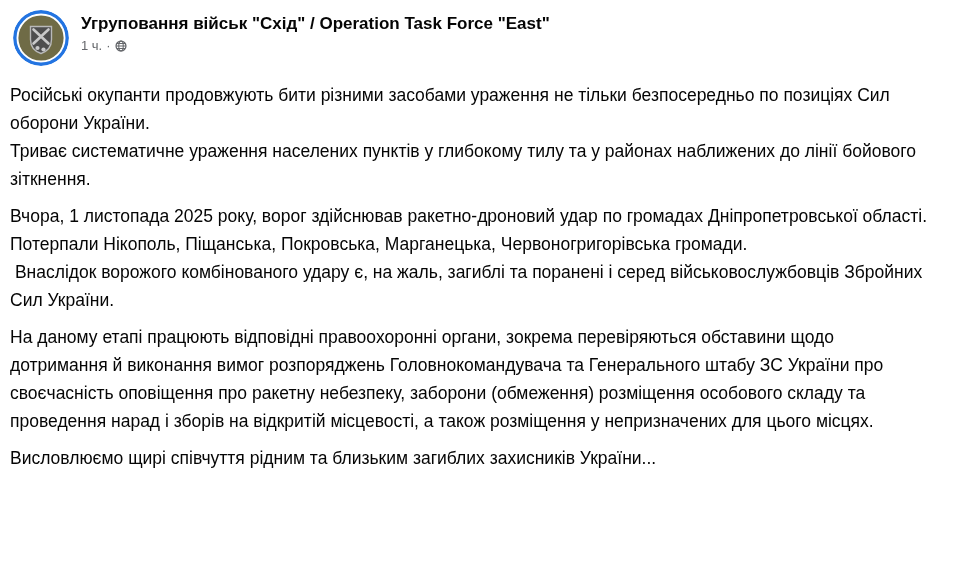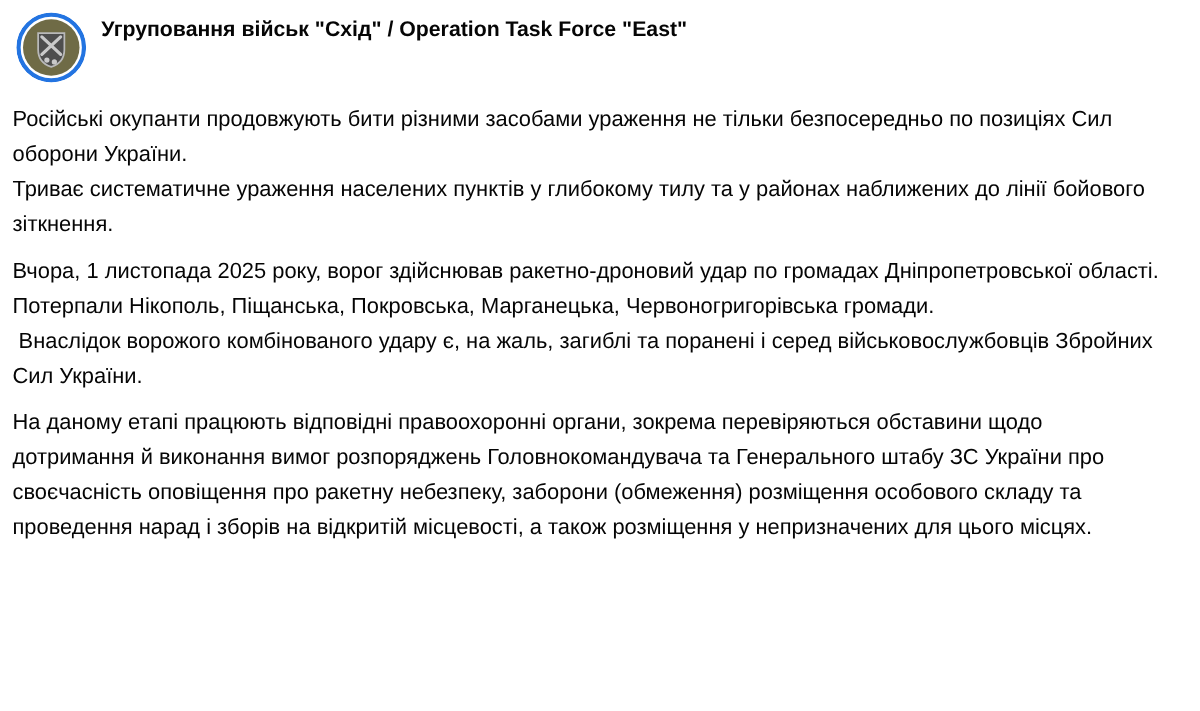--- a/index.html
+++ b/index.html
@@ -69,25 +69,35 @@
       <circle cx="28" cy="28" r="26.2" fill="#ffffff" stroke="#2374e1" stroke-width="3.4"></circle>
       <circle cx="28" cy="28" r="22.6" fill="#6f6b46"></circle>
       <path d="M17.5 16.5 h21 v13 q0 10.5 -10.5 14 q-10.5 -3.5 -10.5 -14 z" fill="#4e4e4e" stroke="#b9b9b9" stroke-width="1.4"></path>
       <path d="M20.5 19.5 L35.5 33.5 M35.5 19.5 L20.5 33.5" stroke="#c9c9c9" stroke-width="2.6" stroke-linecap="round"></path>
       <circle cx="24.5" cy="38" r="2.1" fill="#c9c9c9"></circle>
       <circle cx="30.5" cy="39.5" r="2.1" fill="#c9c9c9"></circle>
     </svg>
 
     <div class="header-info">
       <a class="author-name">Угруповання військ "Схід" / Operation Task Force "East"</a>
+      <div class="meta-row">
+        <a>1 ч.</a>
+        <span>·</span>
+        <svg class="globe" viewBox="0 0 16 16" role="img">
+          <circle cx="8" cy="8" r="6.6" fill="none" stroke="#65676B" stroke-width="1.7"></circle>
+          <ellipse cx="8" cy="8" rx="3" ry="6.6" fill="none" stroke="#65676B" stroke-width="1.4"></ellipse>
+          <path d="M1.6 8 h12.8 M2.6 4.6 h10.8 M2.6 11.4 h10.8" stroke="#65676B" stroke-width="1.4" fill="none"></path>
+        </svg>
+      </div>
     </div>
   </div>
 
   <div class="post-body">
 
   <div class="para">Російські окупанти продовжують бити різними засобами ураження не тільки безпосередньо по позиціях Сил оборони України.
 Триває систематичне ураження населених пунктів у глибокому тилу та у районах наближених до лінії бойового зіткнення.</div>
       <div class="para">Вчора, 1 листопада 2025 року, ворог здійснював ракетно-дроновий удар по громадах Дніпропетровської області. Потерпали Нікополь, Піщанська, Покровська, Марганецька, Червоногригорівська громади.
  Внаслідок ворожого комбінованого удару є, на жаль, загиблі та поранені і серед військовослужбовців Збройних Сил України.</div>
       <div class="para">На даному етапі працюють відповідні правоохоронні органи, зокрема перевіряються обставини щодо дотримання й виконання вимог розпоряджень Головнокомандувача та Генерального штабу ЗС України про своєчасність оповіщення про ракетну небезпеку, заборони (обмеження) розміщення особового складу та проведення нарад і зборів на відкритій місцевості, а також розміщення у непризначених для цього місцях.</div>
+      <div class="para">Висловлюємо щирі співчуття рідним та близьким загиблих захисників України...</div>
     </div>
 
 </div>
 
 </body></html>

